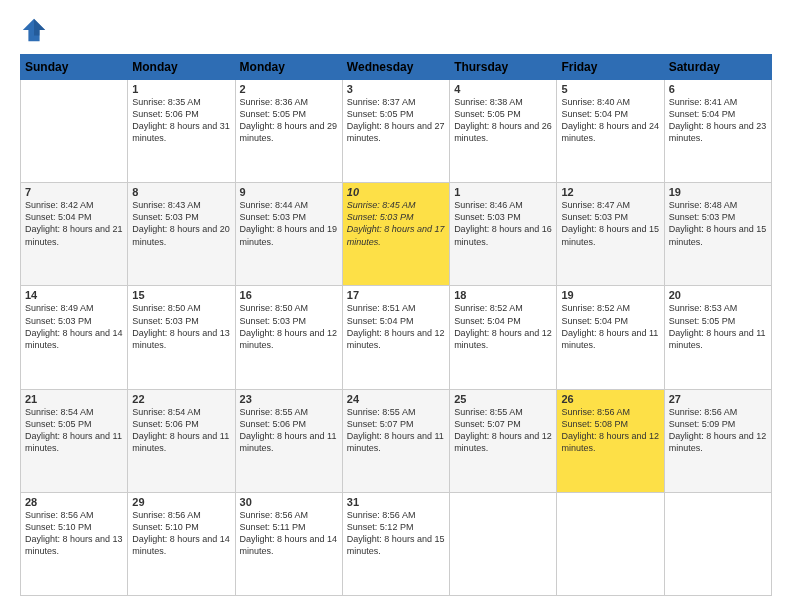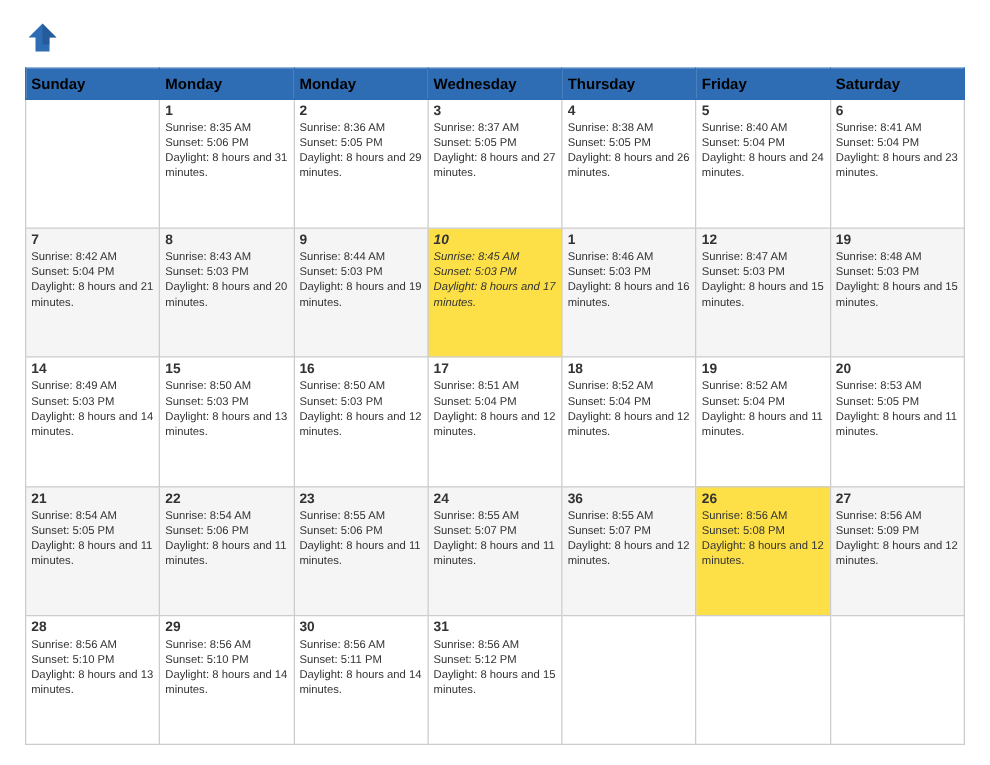--- a/index.html
+++ b/index.html
@@ -272,21 +272,21 @@
 Sunset: 5:06 PM
 Daylight: 8 hours and 11 minutes.</div>
           </td>
           <td style="background: rgb(245, 245, 245);">
             <span class="day-num">24</span>
             <div class="day-info" style="white-space: pre-line;">Sunrise: 8:55 AM
 Sunset: 5:07 PM
 Daylight: 8 hours and 11 minutes.</div>
           </td>
           <td style="background: rgb(245, 245, 245);">
-            <span class="day-num">36</span>
+            <span class="day-num">25</span>
             <div class="day-info" style="white-space: pre-line;">Sunrise: 8:55 AM
 Sunset: 5:07 PM
 Daylight: 8 hours and 12 minutes.</div>
           </td>
           <td style="background: #fde047;">
             <span class="day-num">26</span>
             <div class="day-info" style="white-space: pre-line;">Sunrise: 8:56 AM
 Sunset: 5:08 PM
 Daylight: 8 hours and 12 minutes.</div>
           </td>

